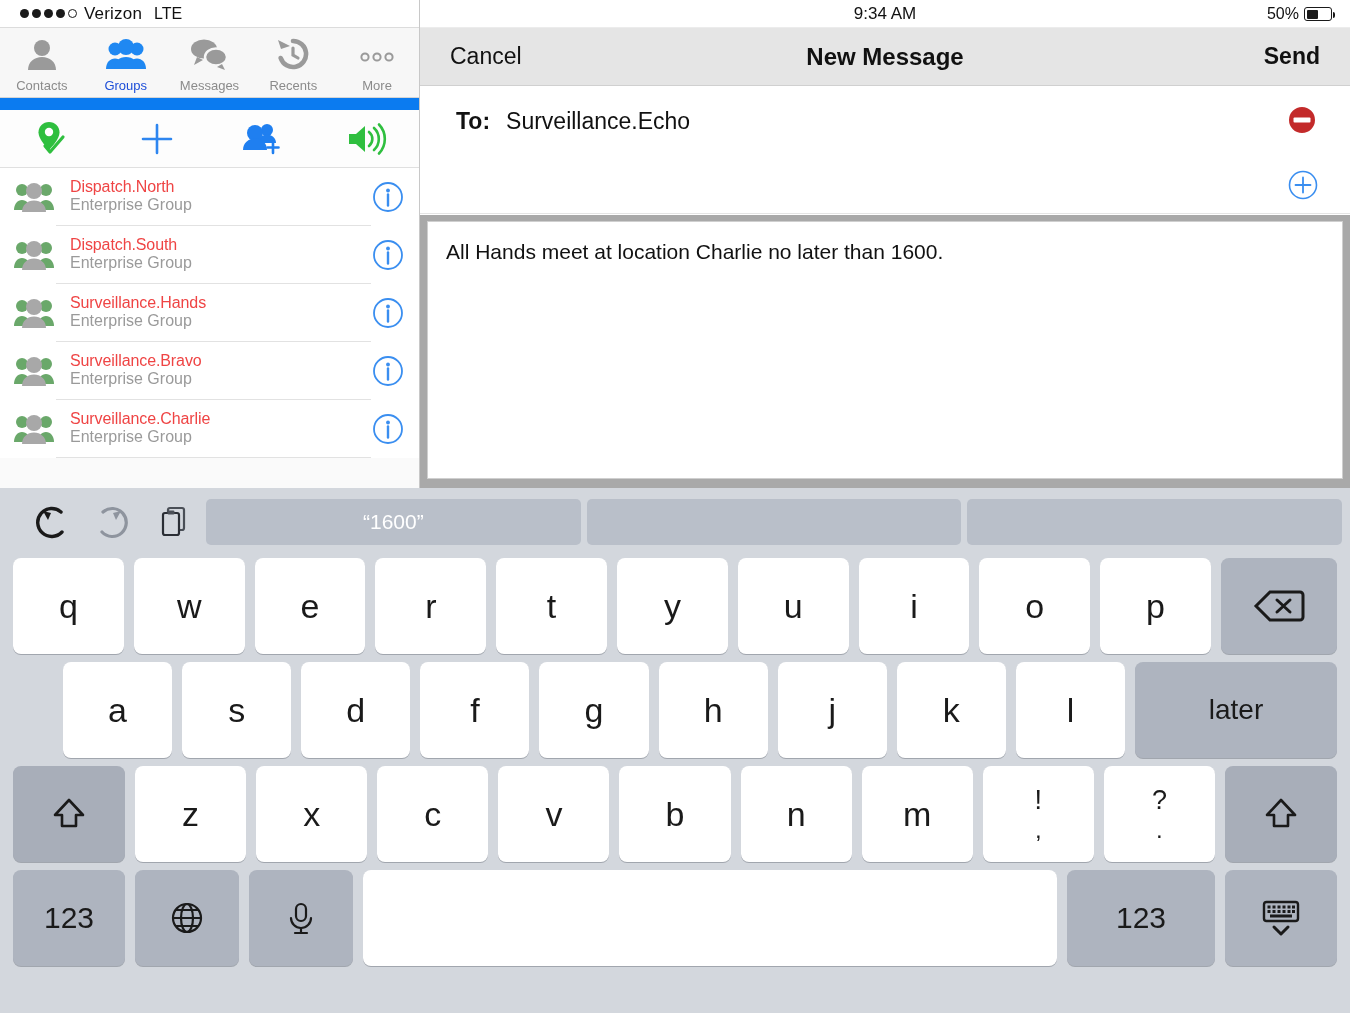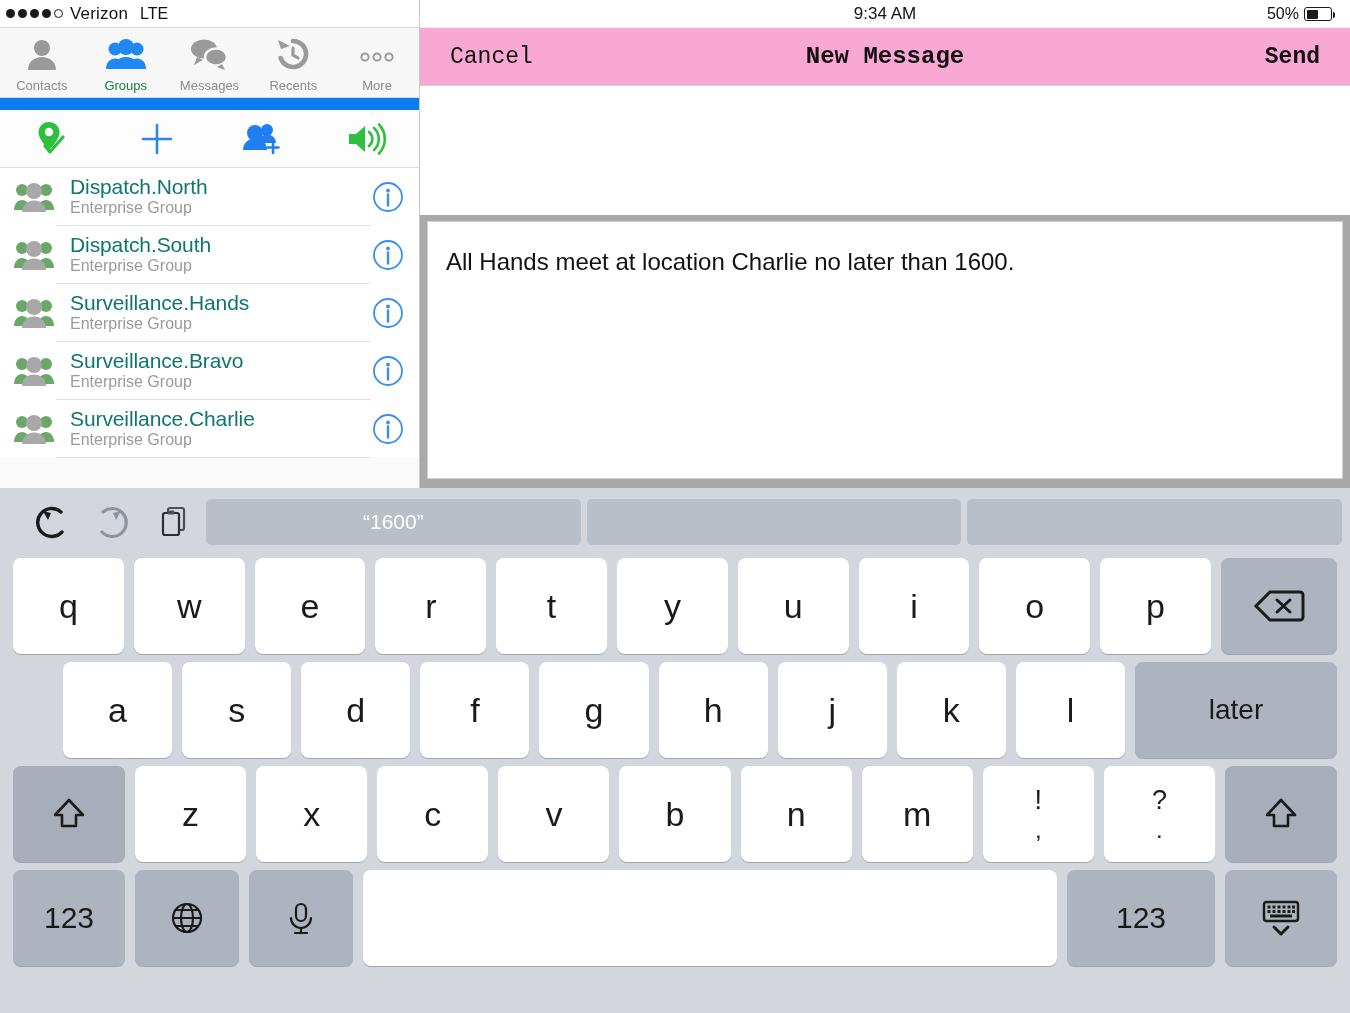--- a/index.html
+++ b/index.html
@@ -12,40 +12,40 @@
   #app { position: relative; width: 1350px; height: 1013px; }
 
   
   #left-panel {
     position: absolute; left: 0; top: 0; width: 420px; height: 488px;
     background: #fafafa; border-right: 1px solid #c8c8c8;
     overflow: hidden;
   }
   #left-status {
     height: 28px; background: #fff; display: flex; align-items: center;
-    padding-left: 6px; border-bottom: 1px solid #dcdcdc;
+    padding-left: 20px; border-bottom: 1px solid #dcdcdc;
   }
   .sig-dots { display: flex; align-items: center; gap: 3px; margin-right: 7px; }
   .sig-dot { width: 9px; height: 9px; border-radius: 50%; background: #1a1a1a; }
   .sig-dot.hollow { background: transparent; border: 1.3px solid #1a1a1a; }
   #carrier { font-size: 17px; color: #111; letter-spacing: .2px; }
   #net-type { font-size: 16px; color: #111; margin-left: 12px; }
 
   
   #tabbar {
     height: 70px; background: #f7f7f7; display: flex;
     border-bottom: 1px solid #d5d5d5;
   }
   .tab {
     flex: 1; display: flex; flex-direction: column;
     align-items: center; justify-content: center; gap: 8px; padding-top: 4px;
     cursor: pointer;
   }
   .tab .tab-label { font-size: 13px; color: #8b8b8b; }
-  .tab.active .tab-label { color: #15803d; }
+  .tab.active .tab-label { color: #1d4ed8; }
   .tab .tab-ico { height: 34px; display: flex; align-items: flex-end; }
 
   #tabs-underline { height: 12px; background: #0b7bf0; }
 
   
   #action-toolbar {
     height: 58px; background: #fdfdfd; display: flex;
     border-bottom: 1px solid #e0e0e0;
   }
   .act { flex: 1; display: flex; align-items: center; justify-content: center; cursor: pointer; }
@@ -53,21 +53,21 @@
   
   #group-list { background: #fff; }
   .group-row {
     display: flex; align-items: center; height: 58px; padding: 0 14px 0 12px;
     cursor: pointer; background: #fff;
   }
   .group-row .avatar { width: 44px; flex: 0 0 44px; display: flex; align-items: center; justify-content: center; }
   .group-row .texts { flex: 1; padding-left: 14px; border-bottom: 1px solid #e2e2e2; height: 58px;
                       display: flex; flex-direction: column; justify-content: center; }
   .group-row:last-child .texts { }
-  .g-name { font-size: 21px; color: #0f766e; line-height: 1.12; letter-spacing: -.1px; }
+  .g-name { font-size: 16px; color: #ef4444; line-height: 1.12; letter-spacing: -.1px; }
   .g-sub { font-size: 16px; color: #9a9a9a; line-height: 1.25; }
   .info-btn { width: 34px; flex: 0 0 34px; display: flex; align-items: center; justify-content: center; cursor: pointer; }
 
   
   #right-panel {
     position: absolute; left: 420px; top: 0; width: 930px; height: 488px;
     background: #fff;
   }
   #right-status {
     height: 28px; background: #fff; display: flex; align-items: center;
@@ -77,22 +77,22 @@
   #battery-wrap { position: absolute; right: 18px; top: 0; height: 28px;
                   display: flex; align-items: center; gap: 5px; }
   #batt-pct { font-size: 16px; color: #111; }
   .batt-shell { width: 28px; height: 14px; border: 1.5px solid #1a1a1a; border-radius: 3px;
                 position: relative; display: flex; align-items: center; padding: 1.5px; }
   .batt-fill { height: 100%; width: 50%; background: #1a1a1a; border-radius: 1px; }
   .batt-nub { position: absolute; right: -4px; top: 4px; width: 2.5px; height: 6px;
               background: #1a1a1a; border-radius: 0 2px 2px 0; }
 
   #navbar {
-    height: 58px; background: #f9a8d4; display: flex; align-items: center;
-    padding: 0 30px; border-bottom: 1px solid #d0d0d0; position: relative; font-family: Liberation Mono, monospace;
+    height: 58px; background: #e5e5e5; display: flex; align-items: center;
+    padding: 0 30px; border-bottom: 1px solid #d0d0d0; position: relative;
   }
   #nav-cancel { font-size: 23px; color: #111; cursor: pointer; }
   #nav-title { position: absolute; left: 0; right: 0; text-align: center;
                font-size: 24px; color: #111; font-weight: bold; pointer-events: none; }
   #nav-send { margin-left: auto; font-size: 23px; color: #111; font-weight: bold; cursor: pointer; z-index: 2; }
 
   #recipients {
     height: 128px; background: #fff; position: relative; border-bottom: 1px solid #e5e5e5;
   }
   #to-row { display: flex; align-items: center; padding: 22px 0 0 36px; }
@@ -100,21 +100,21 @@
   #to-value { font-size: 23px; color: #111; margin-left: 16px; }
   #remove-recipient { position: absolute; right: 32px; top: 18px; cursor: pointer; }
   #add-recipient { position: absolute; right: 32px; top: 84px; cursor: pointer; }
 
   #compose-outer {
     position: absolute; left: 0; right: 0; top: 215px; bottom: 0;
     background: #a9a9a9; padding: 6px 7px 9px 7px;
   }
   #compose-box {
     width: 100%; height: 100%; background: #fff; border: 1px solid #cfcfcf;
-    padding: 24px 18px; font-size: 24px; color: #111; line-height: 1.35;
+    padding: 16px 18px; font-size: 21px; color: #111; line-height: 1.35;
     overflow: hidden;
   }
 
   
   #keyboard {
     position: absolute; left: 0; top: 488px; width: 1350px; height: 525px;
     background: #d3d7dd;
   }
   #predictive {
     height: 68px; display: flex; align-items: center; padding: 0 8px 0 20px; gap: 0;
@@ -409,20 +409,38 @@
         </span>
       </span>
     </div>
 
     <div id="navbar">
       <span id="nav-cancel">Cancel</span>
       <span id="nav-title">New Message</span>
       <span id="nav-send">Send</span>
     </div>
 
+    <div id="recipients">
+      <div id="to-row">
+        <span id="to-label">To:</span>
+        <span id="to-value">Surveillance.Echo</span>
+      </div>
+      <span id="remove-recipient">
+        <svg width="32" height="32" viewBox="0 0 32 32">
+          <circle cx="16" cy="16" r="14" fill="#c32a2a" stroke="#ffffff" stroke-width="2"></circle>
+          <rect x="7.5" y="13.6" width="17" height="4.8" rx="1" fill="#ffffff"></rect>
+        </svg>
+      </span>
+      <span id="add-recipient">
+        <svg width="30" height="30" viewBox="0 0 30 30">
+          <circle cx="15" cy="15" r="13.5" fill="none" stroke="#3a8ef0" stroke-width="1.6"></circle>
+          <path d="M15 7.5v15M7.5 15h15" stroke="#3a8ef0" stroke-width="1.8" stroke-linecap="round"></path>
+        </svg>
+      </span>
+    </div>
 
     <div id="compose-outer">
       <div id="compose-box" placeholder="Message">All Hands meet at location Charlie no later than 1600.</div>
     </div>
   </div>
 
   <div id="keyboard">
 
     <div id="predictive">
       <span class="edit-ico">

